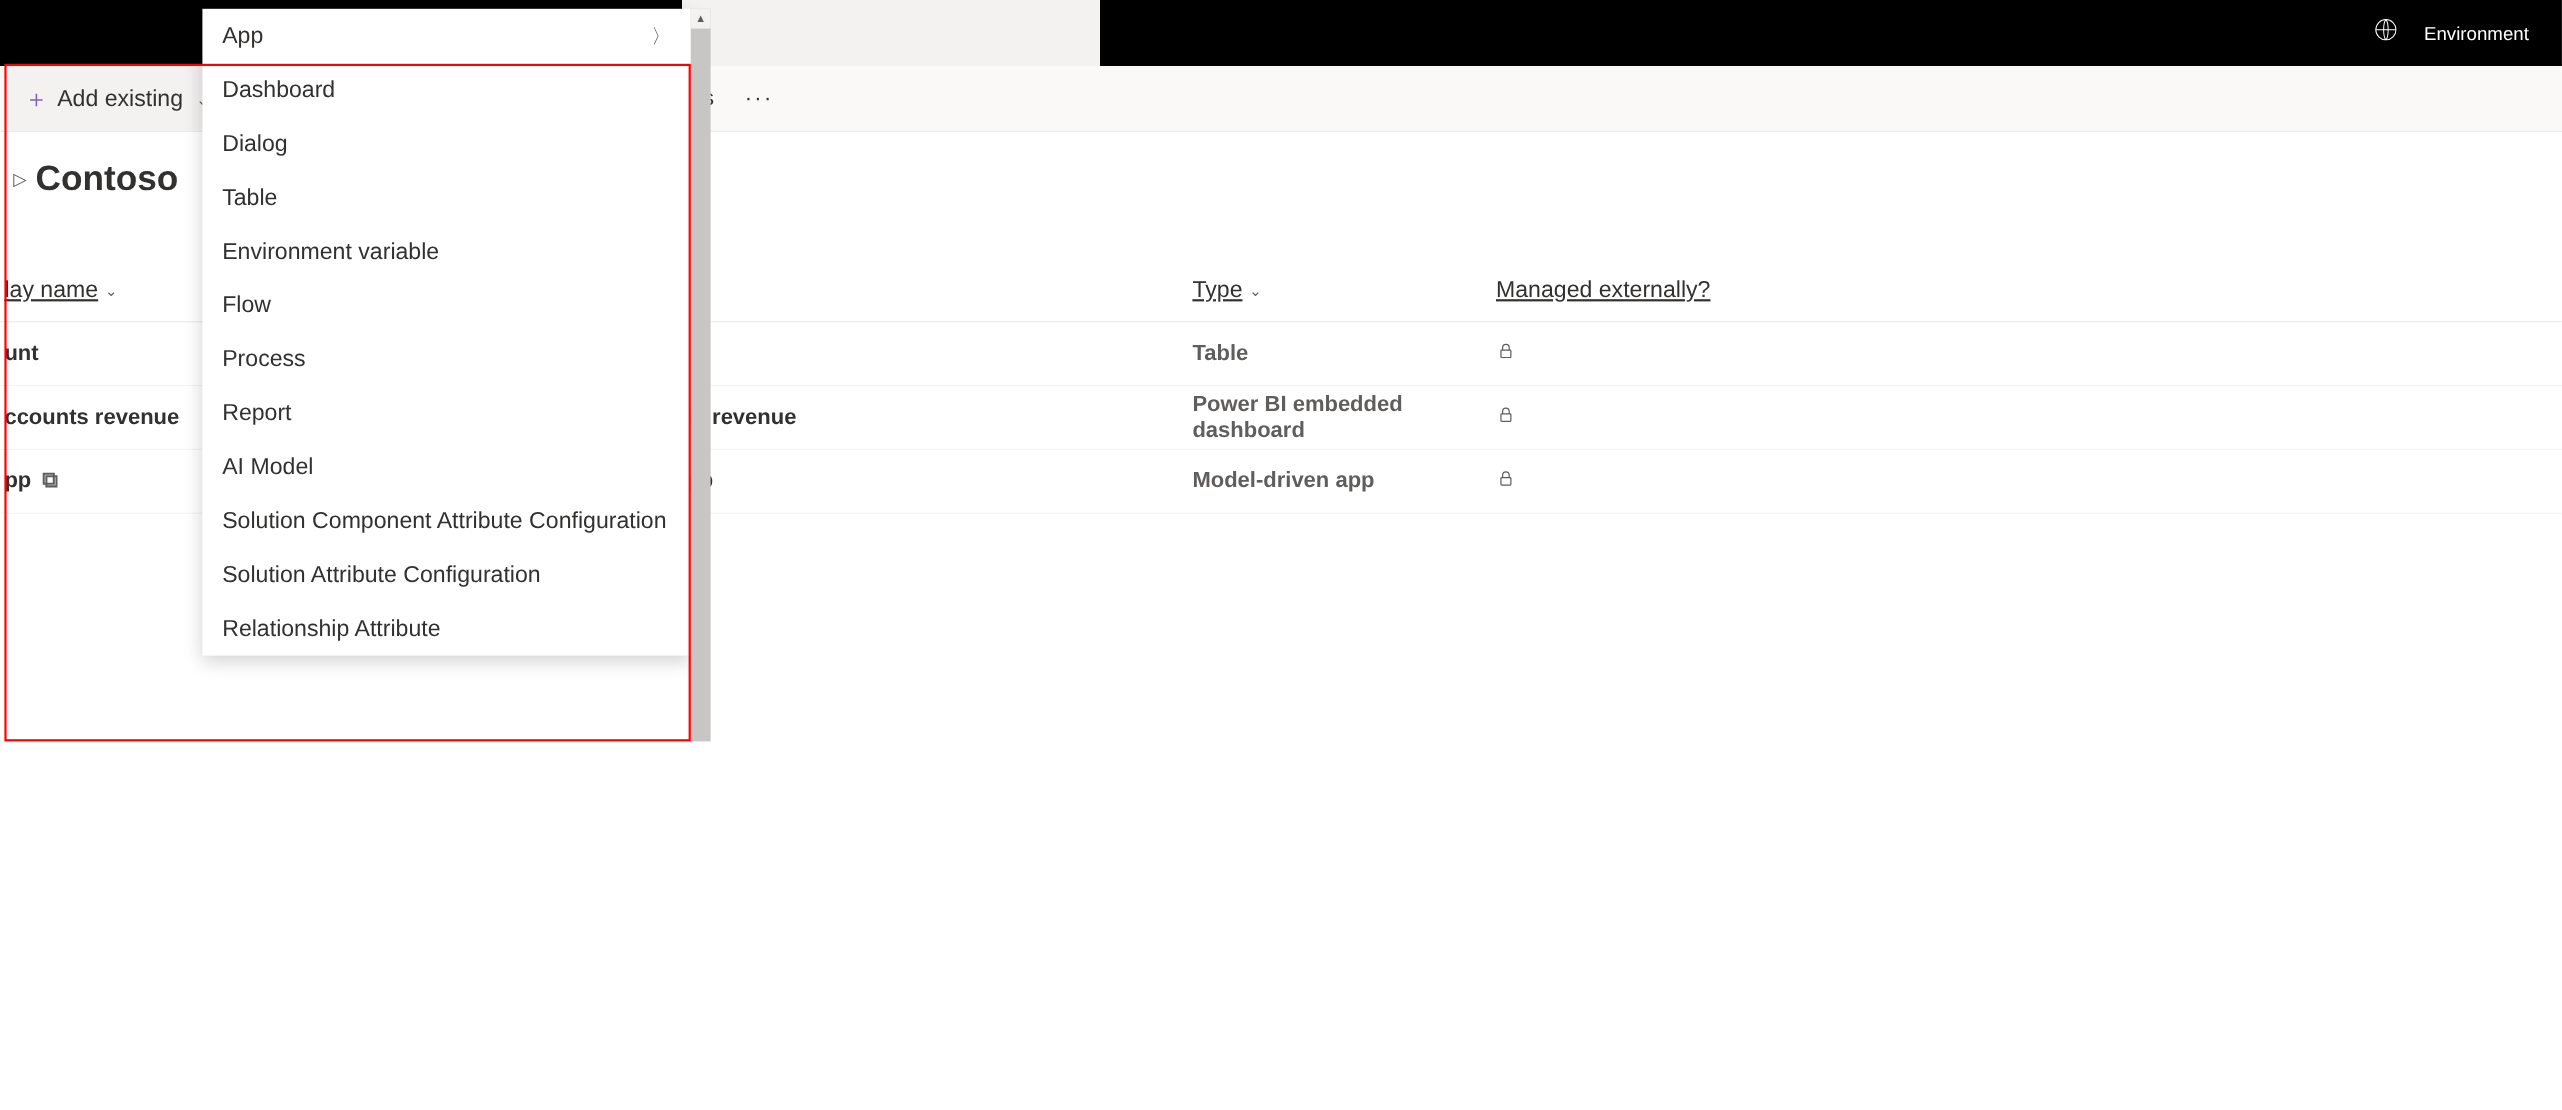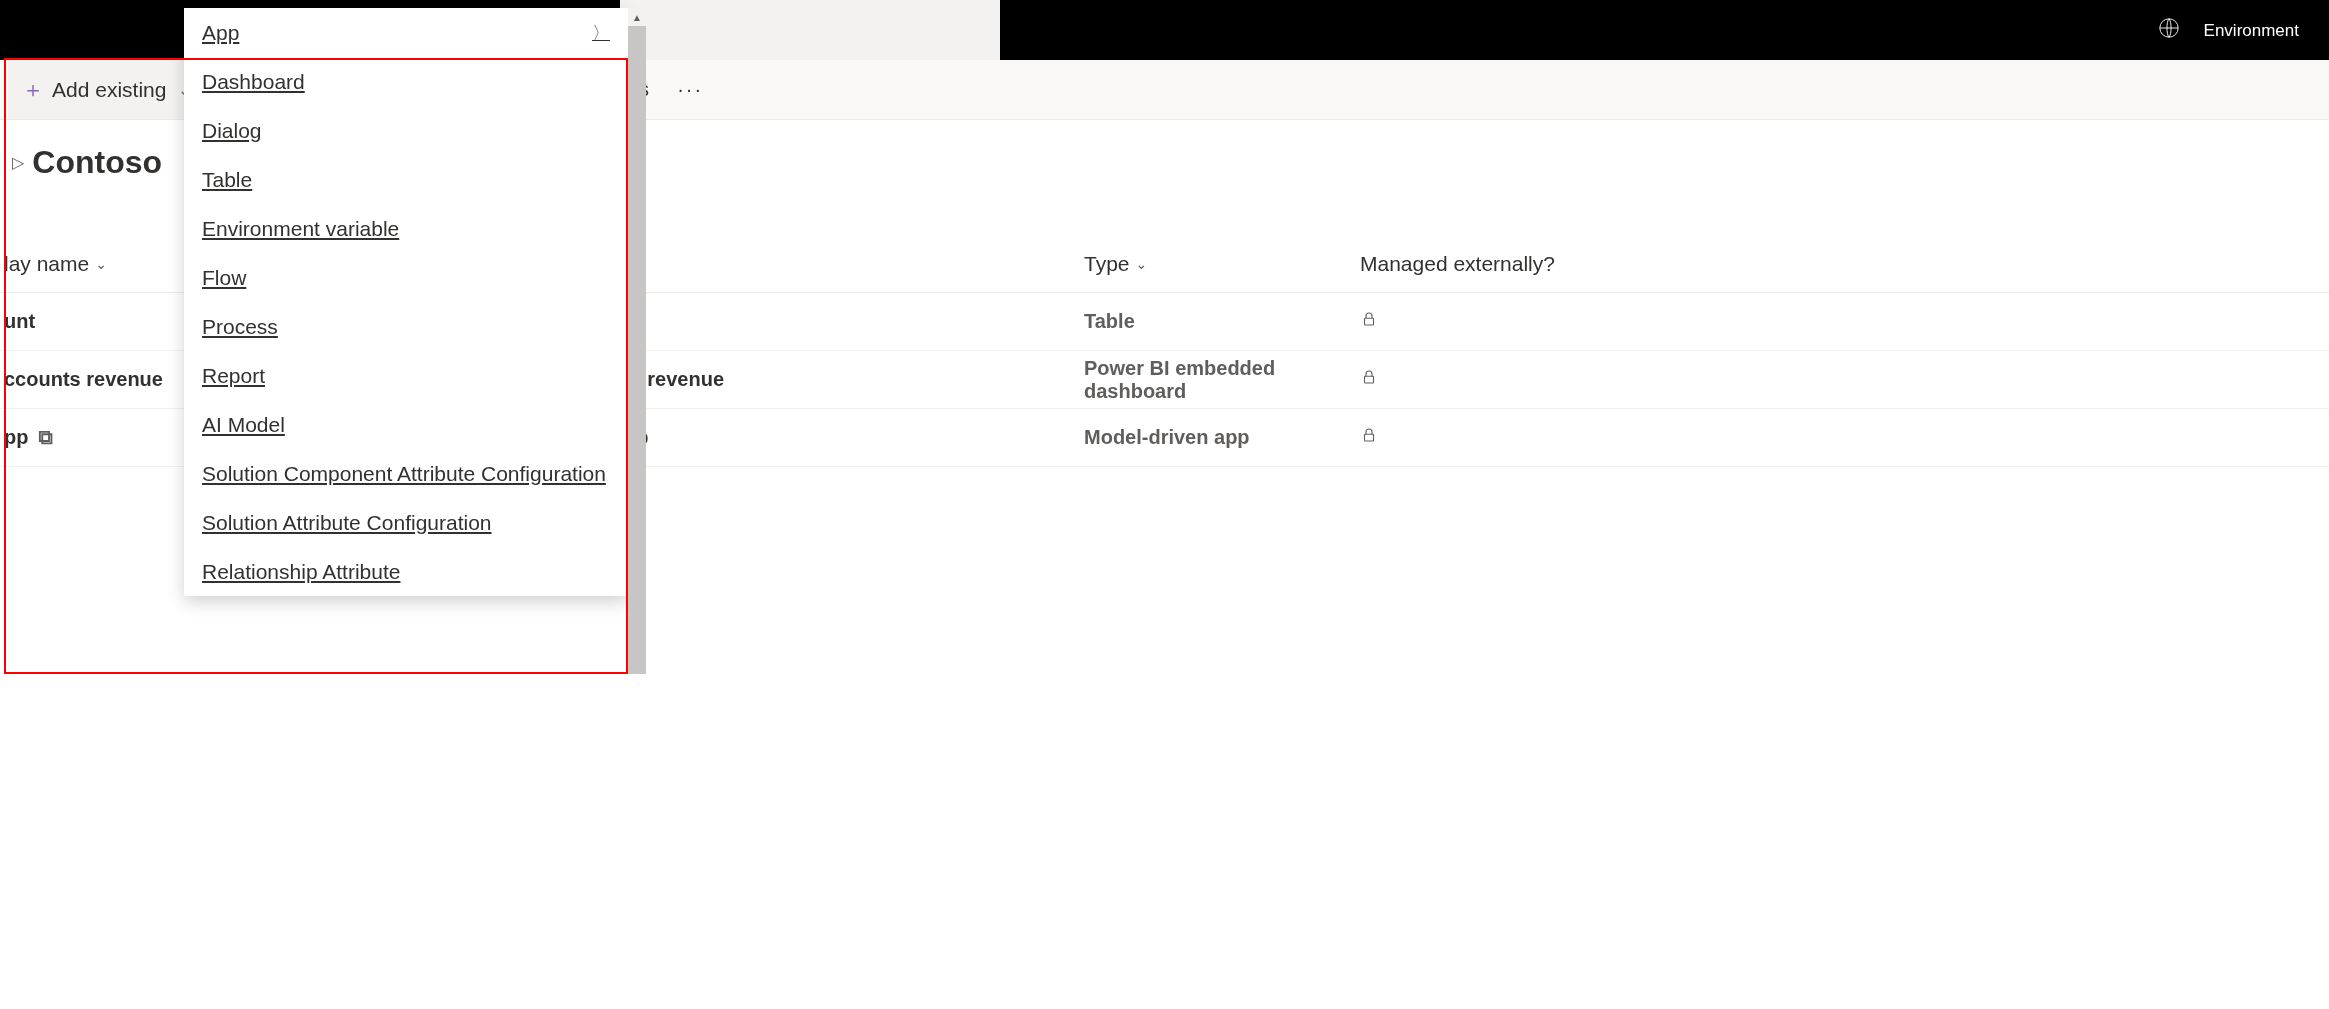--- a/index.html
+++ b/index.html
@@ -93,21 +93,21 @@
     display: flex;
     align-items: center;
     height: 58px;
     border-bottom: 1px solid #edebe9;
     padding-left: 4px;
   }
   .col-display { flex: 0 0 620px; display:flex; align-items:center; gap:6px; }
   .col-name2   { flex: 0 0 460px; }
   .col-type    { flex: 0 0 276px; display:flex; align-items:center; gap:6px; }
   .col-managed { flex: 1; }
-  .hdr-label { font-size: 21px; }
+  .hdr-label { font-size: 21px; text-decoration: underline; }
   .hdr-chev { font-size: 14px; color: #605e5c; }
 
   .data-row {
     display: flex;
     align-items: center;
     height: 58px;
     border-bottom: 1px solid #f3f2f1;
     padding-left: 4px;
     font-weight: bold;
   }
@@ -129,21 +129,20 @@
     z-index: 50;
   }
   .dd-item {
     display: flex;
     align-items: center;
     justify-content: space-between;
     height: 49px;
     padding: 0 18px;
     font-size: 21px;
     cursor: pointer;
-    text-decoration: underline;
   }
   .dd-item .sub-chev { color:#605e5c; font-size:18px; }
 
   .dd-scroll {
     position: absolute;
     left: 628px;
     top: 8px;
     width: 18px;
     height: 666px;
     background: #c8c6c4;

